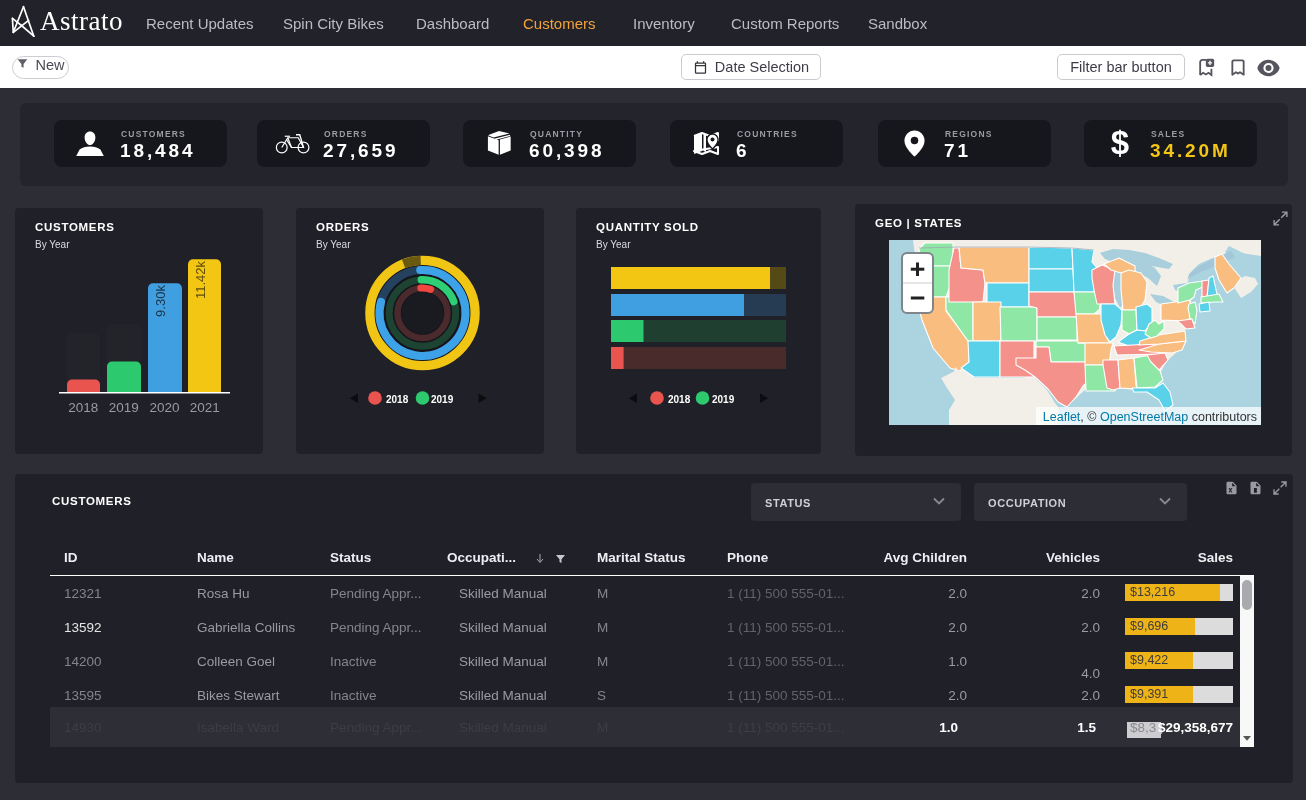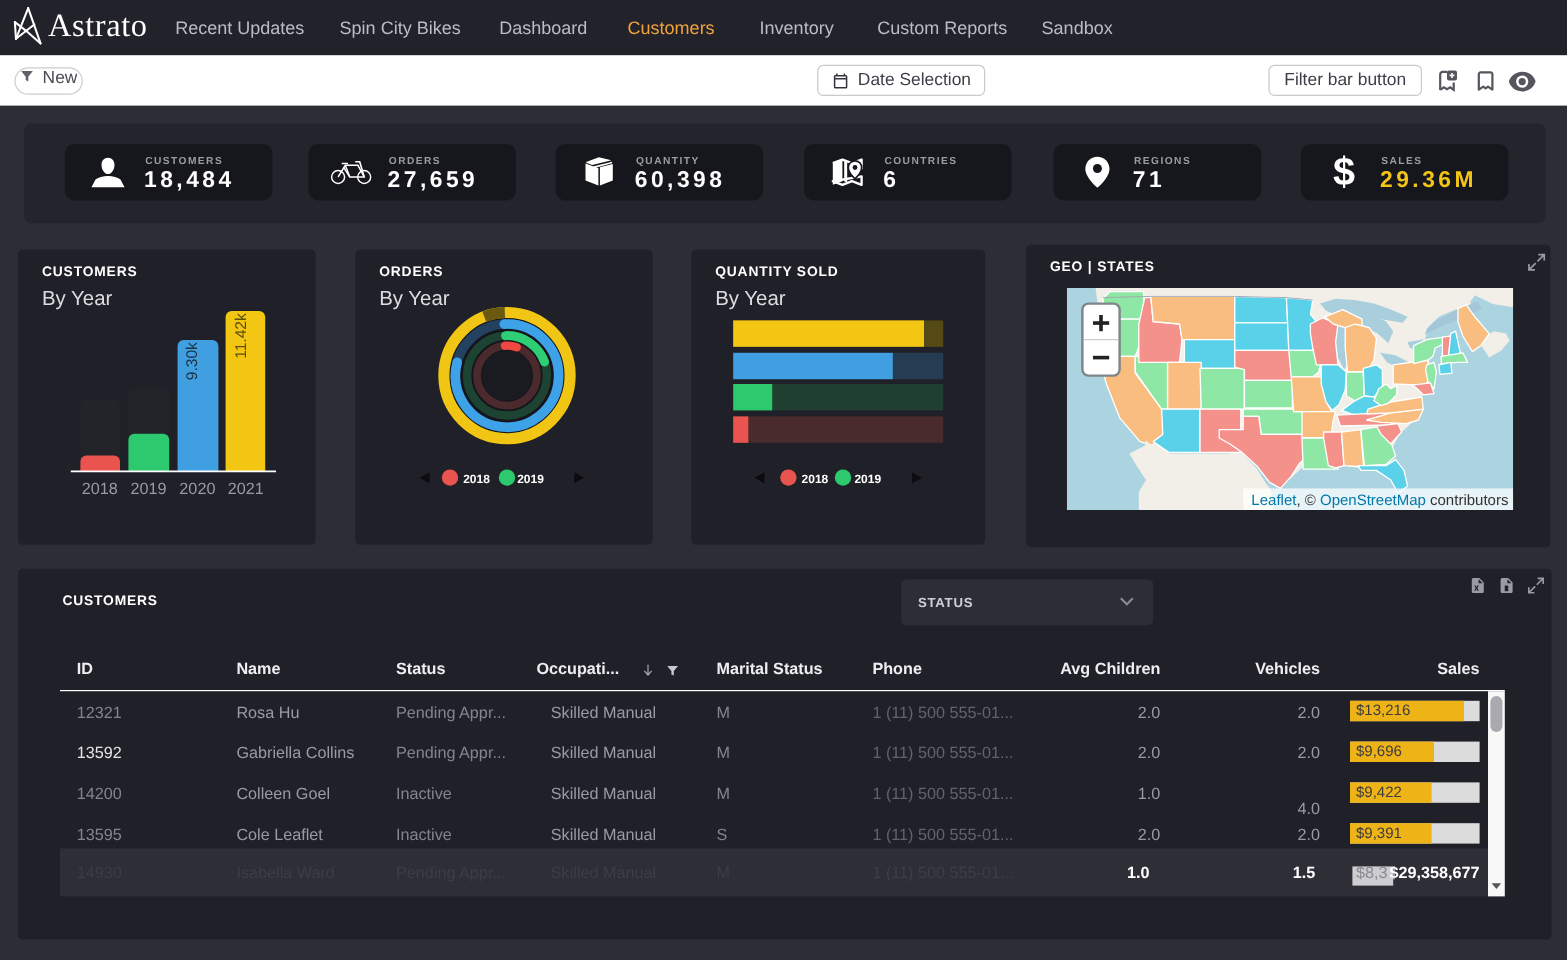--- a/index.html
+++ b/index.html
@@ -17,21 +17,21 @@
 #newbtn { position:absolute; left:12px; top:10px; height:23px; width:57px; border:1px solid #ccccd2; border-radius:12px; display:flex; justify-content:center; gap:6px; color:#4a4a52; font-size:14.5px; }
 
 #band { position:absolute; left:20px; top:103px; width:1268px; height:83px; background:#24242c; border-radius:6px; }
 .kpi { position:absolute; top:120px; width:173px; height:47px; background:#16161d; border-radius:8px; }
 .kpi .ic { position:absolute; left:18px; top:5px; width:36px; height:36px; display:flex; align-items:center; justify-content:center; }
 .kpi .lbl { position:absolute; left:67px; top:9px; font-size:8.5px; font-weight:bold; letter-spacing:1.2px; color:#9b9ba2; }
 .kpi .val { position:absolute; left:66px; top:21px; font-size:19px; line-height:19px; font-weight:800; color:#ffffff; letter-spacing:2.9px; }
 
 .card { position:absolute; background:#202028; border-radius:4px; }
 .ctitle { position:absolute; left:20px; top:13px; font-size:11.5px; font-weight:800; color:#fff; letter-spacing:0.7px; }
-.csub { position:absolute; left:20px; top:31px; font-size:17px; color:#dcdce2; }
+.csub { position:absolute; left:20px; top:31px; font-size:10px; color:#dcdce2; }
 
 #tcard { left:15px; top:474px; width:1278px; height:309px; }
 .dd { position:absolute; top:9px; height:38px; background:#2d2d36; border-radius:4px; color:#cfcfd6; font-size:11px; font-weight:bold; letter-spacing:0.6px; }
 .dd span { position:absolute; left:14px; top:14px; }
 .hdr { position:absolute; top:76px; font-size:13.5px; color:#eeeef2; font-weight:bold; }
 .hdr.r { text-align:right; }
 .cell { position:absolute; font-size:13.5px; color:#90909a; }
 .cell.r { text-align:right; }
 .cell.dim { color:#62626c; }
 </style>
@@ -140,21 +140,21 @@
       </svg>
     </div>
   <div class="lbl">REGIONS</div>
   <div class="val">71</div>
 </div>
 <div class="kpi" style="left:1084px;">
   <div class="ic">
       <span style="color:#fff; font-size:33px; font-weight:bold; font-family:'Liberation Sans',sans-serif;">$</span>
     </div>
   <div class="lbl">SALES</div>
-  <div class="val" style="color:#f2c516;">29.36M</div>
+  <div class="val" style="color:#f2c516;">34.20M</div>
 </div>
 
 <div class="card" id="c1" style="left:15px; top:208px; width:248px; height:246px;">
   <div class="ctitle">CUSTOMERS</div>
   <div class="csub">By Year</div>
   <svg class="abs" style="left:0; top:0;" width="248" height="246">
     <path d="M52,130 a5,5 0 0 1 5,-5 h23 a5,5 0 0 1 5,5 v54 h-33 z" fill="#23232a"></path>
     <path d="M92,121 a5,5 0 0 1 5,-5 h24 a5,5 0 0 1 5,5 v63 h-34 z" fill="#23232a"></path>
     <path d="M52,176.5 a5,5 0 0 1 5,-5 h23 a5,5 0 0 1 5,5 v8 h-33 z" fill="#ea544e"></path>
     <path d="M92,158.5 a5,5 0 0 1 5,-5 h24 a5,5 0 0 1 5,5 v26 h-34 z" fill="#2dc96f"></path>
@@ -290,20 +290,26 @@
 </div>
 
 <div class="card" id="tcard">
   <div class="ctitle" style="left:37px; top:21px;">CUSTOMERS</div>
   <div class="dd" style="left:736px; width:210px;">
       <span>STATUS</span>
     <svg style="position:absolute; right:16px; top:14px;" width="12" height="8" viewBox="0 0 12 8" fill="none" stroke="#8a8a93" stroke-width="1.8">
         <path d="M1,1.5 L6,6.5 L11,1.5"></path>
       </svg>
   </div>
+  <div class="dd" style="left:959px; width:213px;">
+      <span>OCCUPATION</span>
+    <svg style="position:absolute; right:16px; top:14px;" width="12" height="8" viewBox="0 0 12 8" fill="none" stroke="#8a8a93" stroke-width="1.8">
+        <path d="M1,1.5 L6,6.5 L11,1.5"></path>
+      </svg>
+  </div>
   <svg class="abs" style="left:1209px; top:6px;" width="15" height="16" viewBox="0 0 24 24" fill="#9a9aa2">
       <path d="M14 2H6a2 2 0 0 0-2 2v16a2 2 0 0 0 2 2h12a2 2 0 0 0 2-2V8l-6-6zm-1 7V3.5L18.5 9H13zm-5.8 3h1.9l1.2 2.1L11.5 12h1.9l-2.1 3.5 2.2 3.5h-1.9l-1.3-2.2-1.3 2.2H7.1l2.2-3.5L7.2 12z"></path>
     </svg>
   <svg class="abs" style="left:1233px; top:6px;" width="15" height="16" viewBox="0 0 24 24" fill="#9a9aa2">
       <path d="M14 2H6a2 2 0 0 0-2 2v16a2 2 0 0 0 2 2h12a2 2 0 0 0 2-2V8l-6-6zm-1 7V3.5L18.5 9H13zm-3.5 3h3.2c1 0 1.8.8 1.8 1.8v.4c0 .7-.4 1.3-1 1.6.6.3 1 .9 1 1.6v.4c0 1-.8 1.8-1.8 1.8H9.5V12z"></path>
     </svg>
   <svg class="abs" style="left:1257px; top:6px;" width="16" height="16" viewBox="0 0 24 24" fill="none" stroke="#9a9aa2" stroke-width="2">
       <path d="M14 3h7v7M21 3l-8 8M10 21H3v-7M3 21l8-8"></path>
     </svg>
 
@@ -351,21 +357,21 @@
   <div class="cell" style="left:315px; top:180px; color:#84848d;">Inactive</div>
   <div class="cell" style="left:444px; top:180px; color:#9a9aa3;">Skilled Manual</div>
   <div class="cell" style="left:582px; top:180px; color:#84848d;">M</div>
   <div class="cell dim" style="left:712px; top:180px;">1 (11) 500 555-01...</div>
   <div class="cell r" style="left:752px; top:180px; width:200px; color:#9a9aa3;">1.0</div>
   <div class="cell r" style="left:885px; top:180px; width:200px; color:#9a9aa3;margin-top:12px;">4.0</div>
   <div class="abs" style="left:1110px; top:178px; width:108px; height:17px; background:#dcdcdc;"></div>
   <div class="abs" style="left:1110px; top:178px; width:68px; height:17px; background:#eeb317;"></div>
   <div class="cell" style="left:1115px; top:179px; color:#3c3c3c; font-size:12.5px;">$9,422</div>
   <div class="cell" style="left:49px; top:214px; color:#84848d;">13595</div>
-  <div class="cell" style="left:182px; top:214px; color:#9a9aa3;">Cole Leaflet</div>
+  <div class="cell" style="left:182px; top:214px; color:#9a9aa3;">Bikes Stewart</div>
   <div class="cell" style="left:315px; top:214px; color:#84848d;">Inactive</div>
   <div class="cell" style="left:444px; top:214px; color:#9a9aa3;">Skilled Manual</div>
   <div class="cell" style="left:582px; top:214px; color:#84848d;">S</div>
   <div class="cell dim" style="left:712px; top:214px;">1 (11) 500 555-01...</div>
   <div class="cell r" style="left:752px; top:214px; width:200px; color:#9a9aa3;">2.0</div>
   <div class="cell r" style="left:885px; top:214px; width:200px; color:#9a9aa3;">2.0</div>
   <div class="abs" style="left:1110px; top:212px; width:108px; height:17px; background:#dcdcdc;"></div>
   <div class="abs" style="left:1110px; top:212px; width:68px; height:17px; background:#eeb317;"></div>
   <div class="cell" style="left:1115px; top:213px; color:#3c3c3c; font-size:12.5px;">$9,391</div>
 

